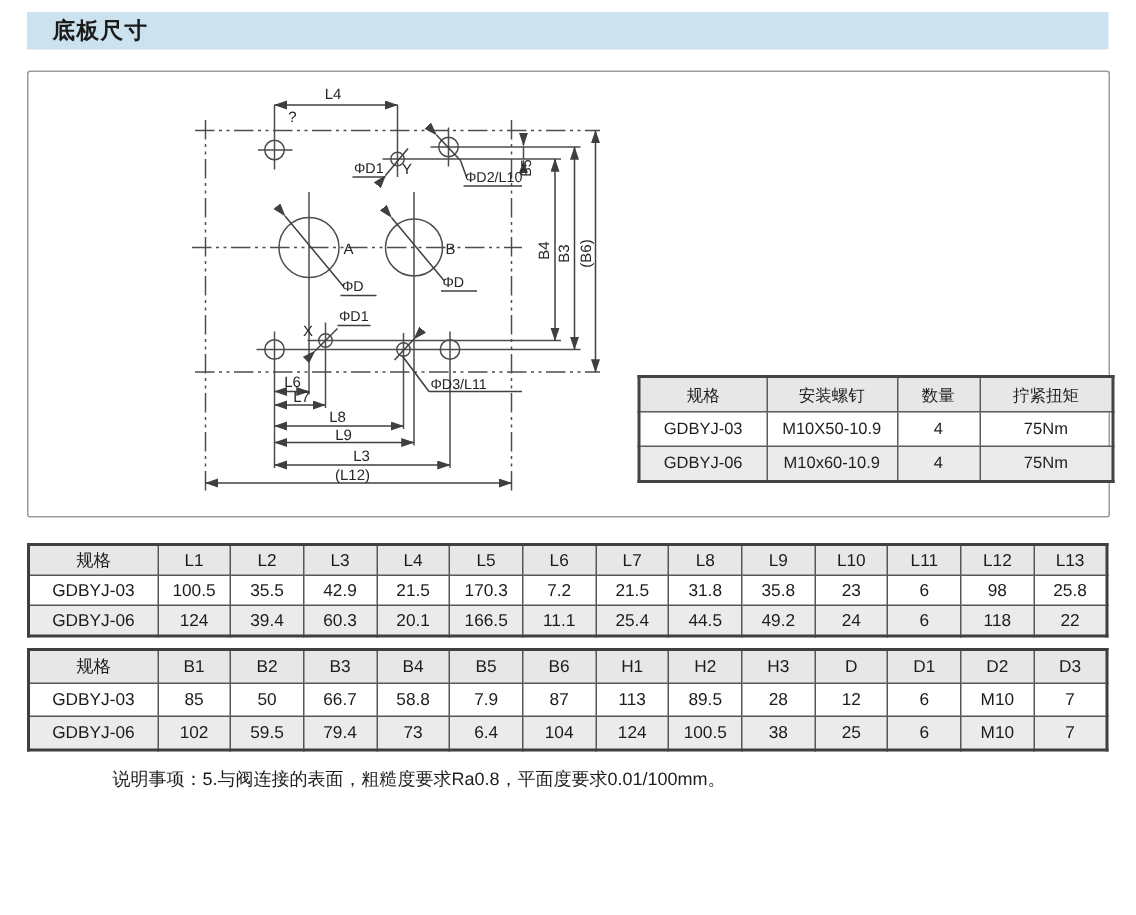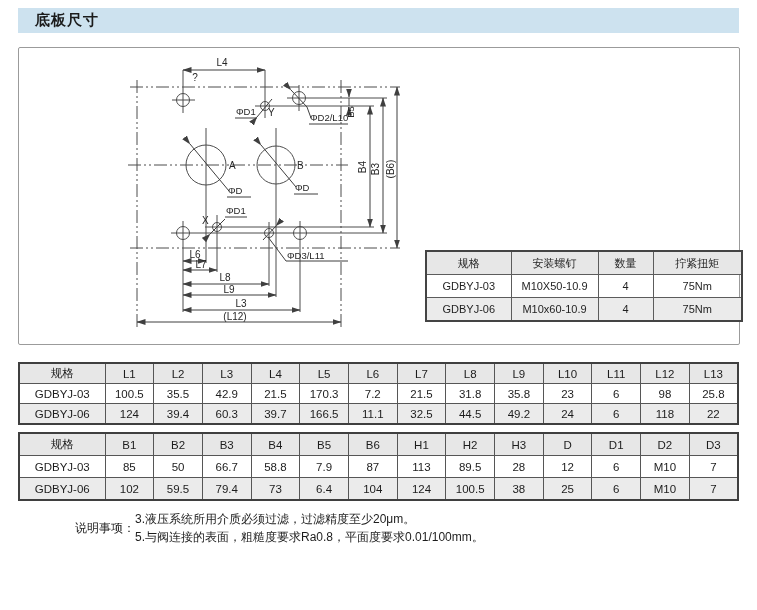--- a/index.html
+++ b/index.html
@@ -230,24 +230,24 @@
           <td>23</td>
           <td>6</td>
           <td>98</td>
           <td>25.8</td>
         </tr>
         <tr>
           <td>GDBYJ-06</td>
           <td>124</td>
           <td>39.4</td>
           <td>60.3</td>
-          <td>39.7</td>
+          <td>20.1</td>
           <td>166.5</td>
           <td>11.1</td>
-          <td>32.5</td>
+          <td>25.4</td>
           <td>44.5</td>
           <td>49.2</td>
           <td>24</td>
           <td>6</td>
           <td>118</td>
           <td>22</td>
         </tr>
       </tbody>
     </table>
 
@@ -305,18 +305,17 @@
           <td>6</td>
           <td>M10</td>
           <td>7</td>
         </tr>
       </tbody>
     </table>
 
   <div class="notes">
     <div class="notes-label">说明事项：</div>
     <div class="notes-items">
-        <div>3.液压系统所用介质必须过滤，过滤精度至少20μm。</div>
         <div>5.与阀连接的表面，粗糙度要求Ra0.8，平面度要求0.01/100mm。</div>
       </div>
   </div>
 
 </div>
 
 </body></html>

